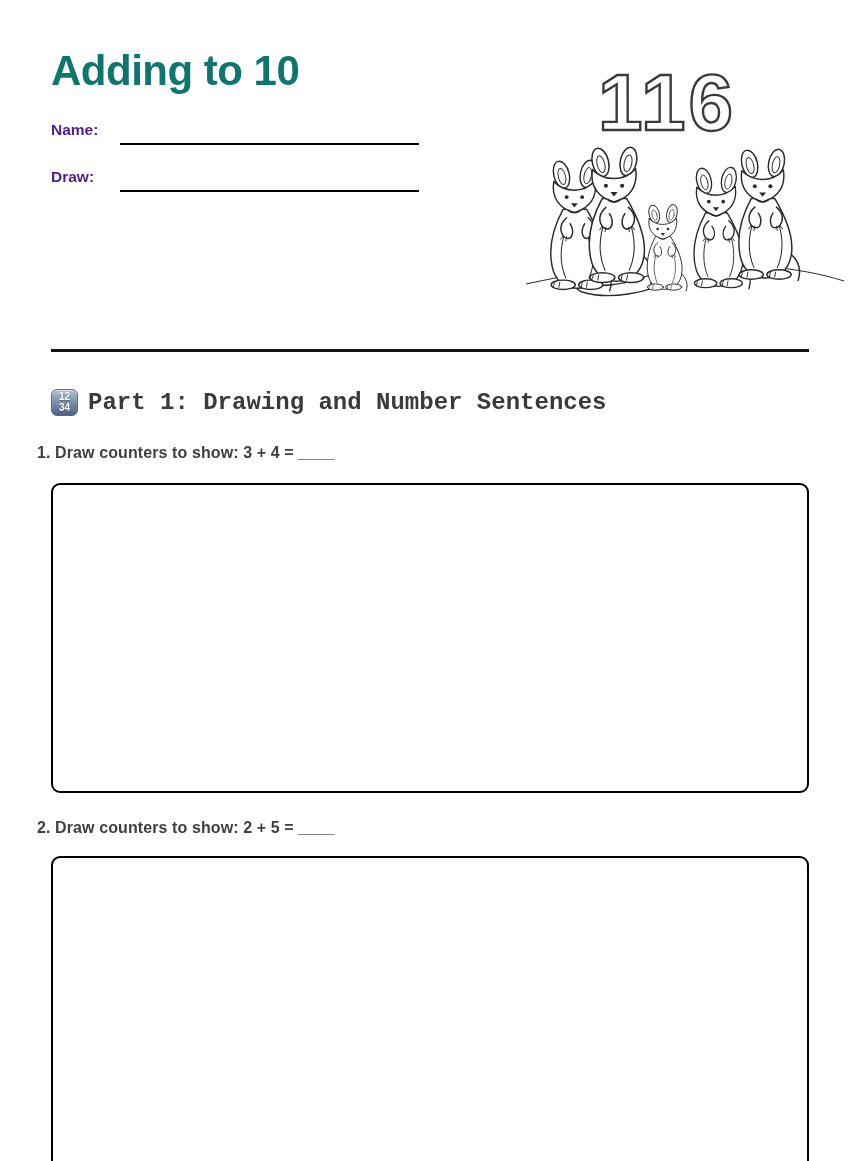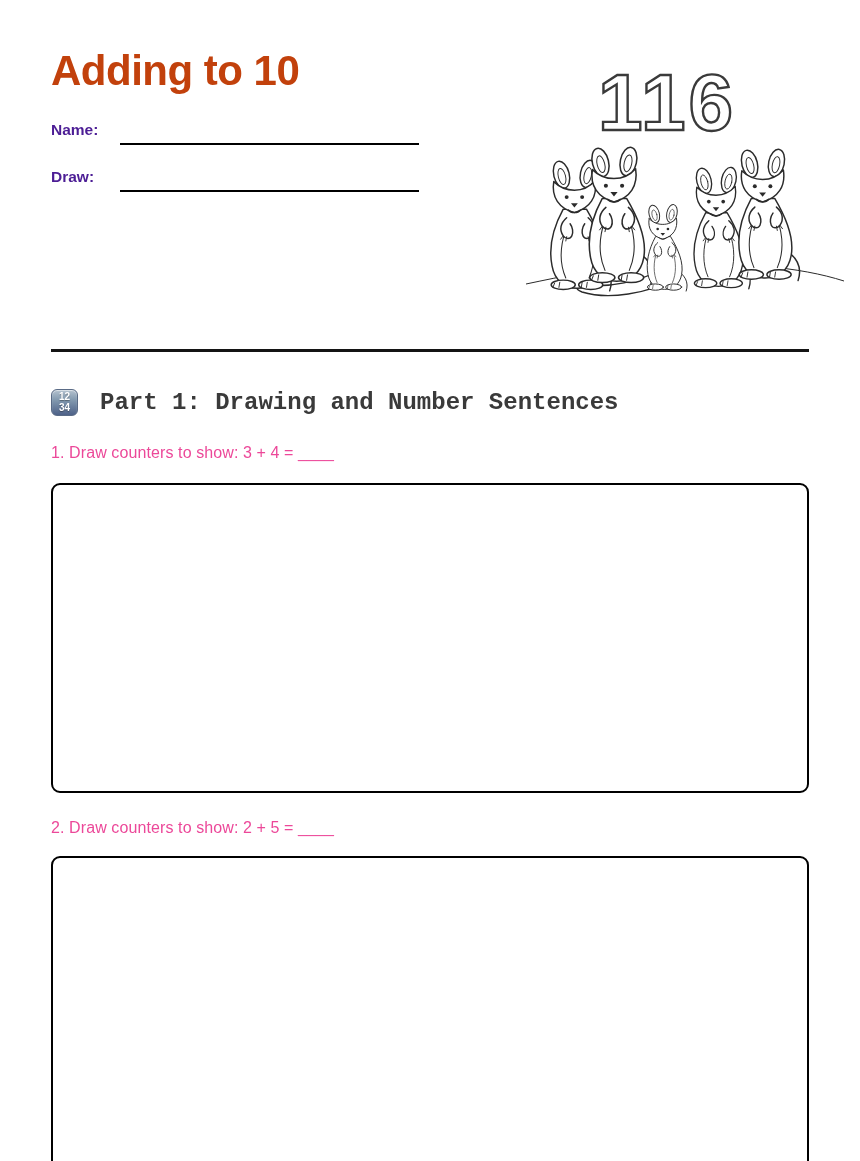--- a/index.html
+++ b/index.html
@@ -3,55 +3,55 @@
 <meta charset="utf-8">
 <style>
   * { margin:0; padding:0; box-sizing:border-box; }
   html,body { background:#ffffff; }
   body {
     width:860px; height:1161px; position:relative; overflow:hidden;
     font-family:"Liberation Sans", sans-serif; color:#141414;
   }
   .page-title {
     position:absolute; left:51px; top:47px;
-    font-size:42px; font-weight:800; color:#c2410c; letter-spacing:-0.5px;
+    font-size:42px; font-weight:800; color:#0f766e; letter-spacing:-0.5px;
   }
   .field-label {
     position:absolute; left:51px;
     font-size:15.5px; font-weight:700; color:#4c1d95;
   }
   .name-label { top:121px; }
   .date-label { top:168px; }
   .fill-line {
     position:absolute; left:120px; width:299px; height:0;
     border-bottom:2.2px solid #000;
   }
   .name-line { top:143px; }
   .date-line { top:190px; }
   .clipart { position:absolute; left:524px; top:52px; width:322px; height:250px; }
   .divider {
     position:absolute; left:51px; top:349px; width:758px; height:3px; background:#141414;
   }
   .part-heading {
     position:absolute; left:51px; top:389px;
-    display:flex; align-items:center; gap:22px;
+    display:flex; align-items:center; gap:10px;
   }
   .numicon {
     width:27px; height:27px; border-radius:6px; flex:0 0 auto;
     background:linear-gradient(180deg,#b4c2cf 0%, #8299af 40%, #4e6188 100%);
     border:1px solid #5a6b86;
     box-shadow:inset 0 1px 1px rgba(255,255,255,.55);
     color:#fff; font-size:10px; font-weight:700; line-height:1.05;
     display:flex; flex-direction:column; align-items:center; justify-content:center;
     text-shadow:0 1px 1px rgba(0,0,0,.35);
   }
   .part-heading-text { font-size:24px; font-weight:800; color:#3a3a3a;font-family:Liberation Mono, monospace; }
   .question-label {
-    position:absolute; left:51px;
-    font-size:16px; font-weight:400; color:#ec4899; letter-spacing:0.1px;
+    position:absolute; left:37px;
+    font-size:16px; font-weight:700; color:#404040; letter-spacing:0.1px;
   }
   .q1 { top:444px; }
   .q2 { top:819px; }
   .drawing-box {
     position:absolute; left:51px; width:758px; background:#fff;
     border:2.5px solid #000; border-radius:9px;
   }
   .box1 { top:483px; height:310px; }
   .box2 { top:856px; height:342px; }
 </style>

